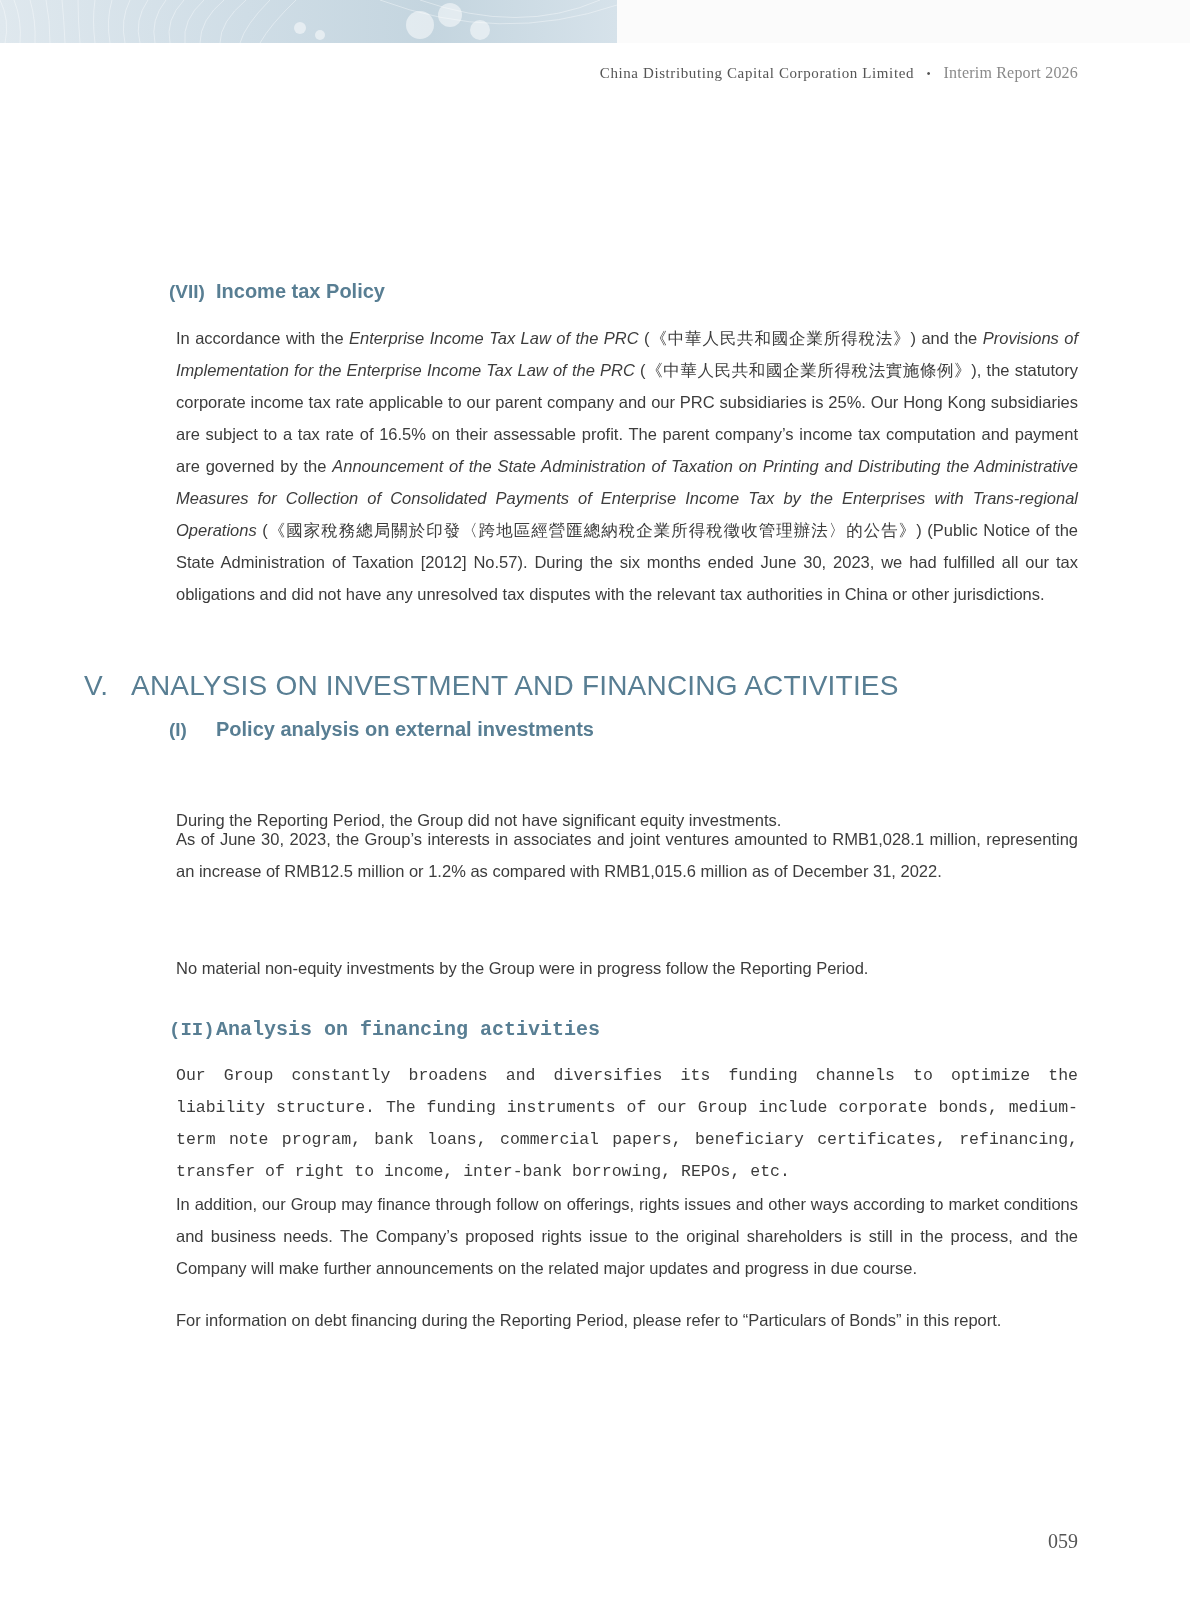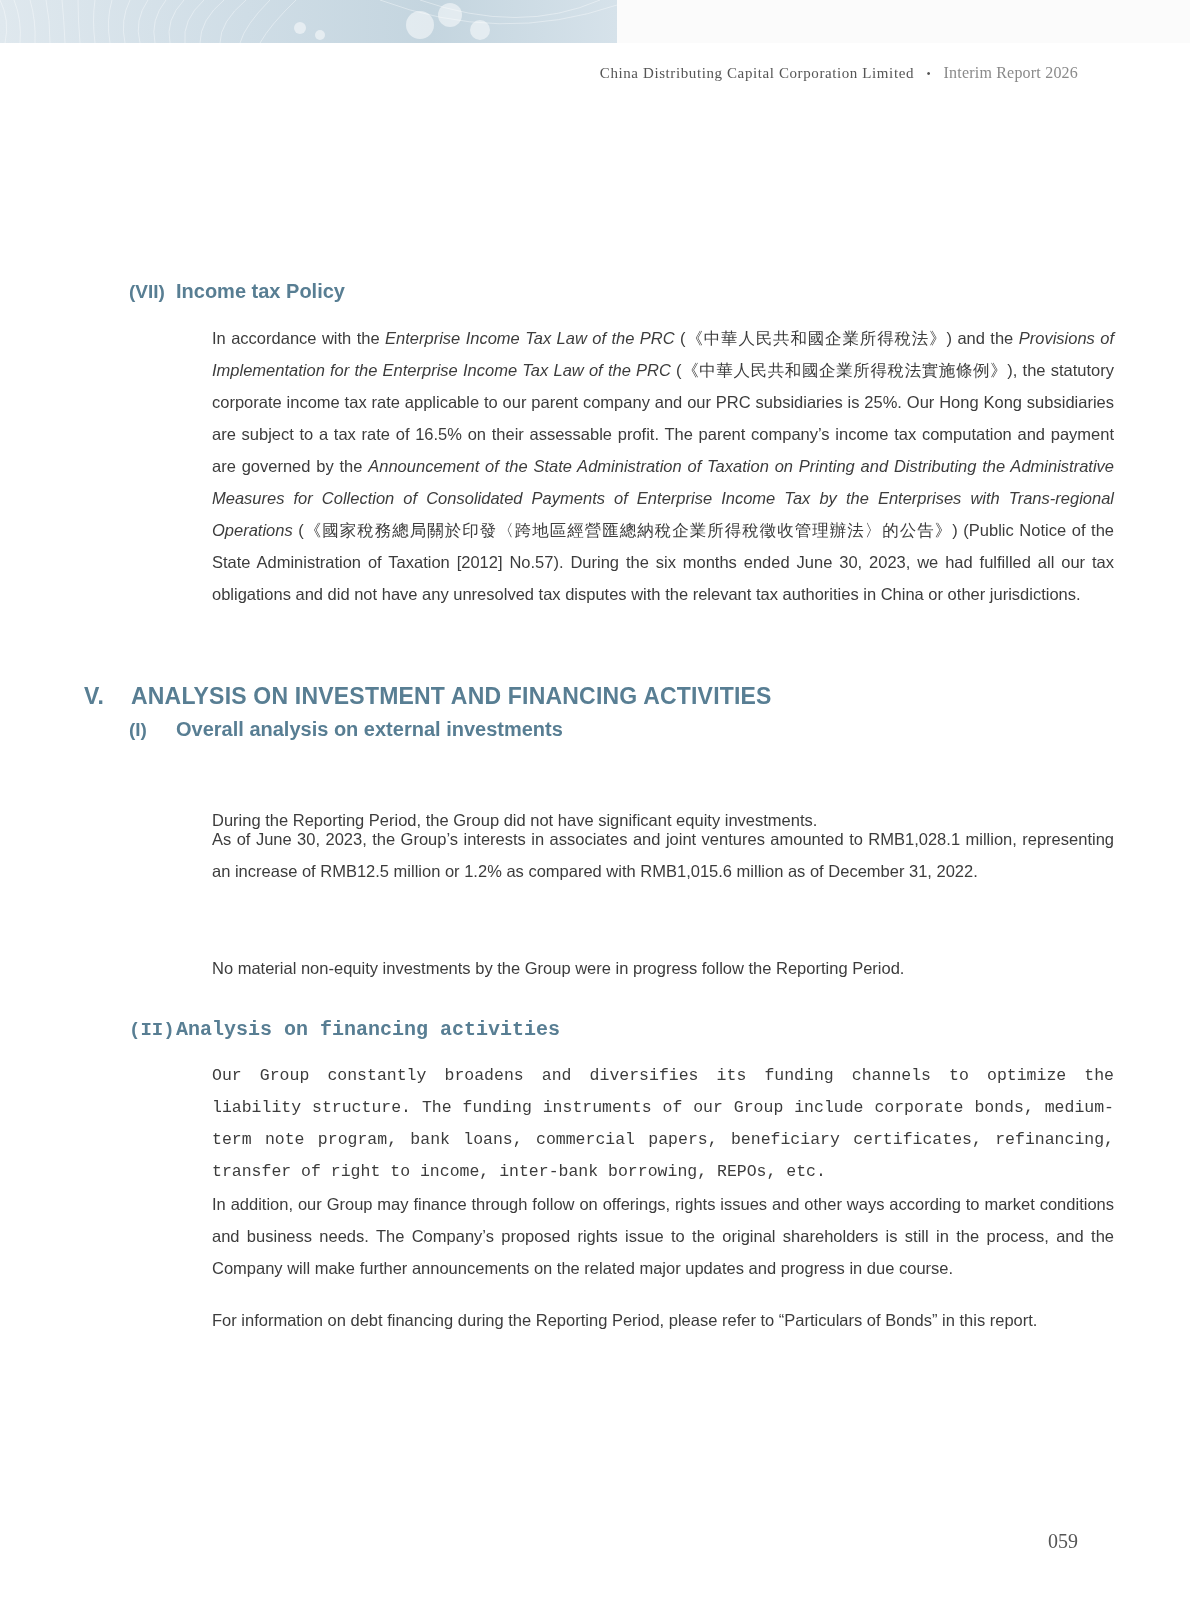--- a/index.html
+++ b/index.html
@@ -6,27 +6,27 @@
   body { width: 1190px; height: 1615px; position: relative; overflow: hidden;
          font-family: "Liberation Sans", "DejaVu Sans", sans-serif; color: #3a3a3a; }
   .banner { position: absolute; left: 0; top: 0; width: 617px; height: 43px;
             background: linear-gradient(90deg, #dfe8ee 0%, #cfdde6 40%, #c4d5df 70%, #d6e2ea 100%); overflow: hidden; }
   .banner svg { position: absolute; left: 0; top: 0; }
   .banner-right { position: absolute; left: 617px; top: 0; width: 573px; height: 43px; background: #fbfbfb; }
   .running-header { position: absolute; right: 112px; top: 64px; font-family: "Liberation Serif", "DejaVu Serif", serif;
                     font-size: 15px; letter-spacing: 0.6px; color: #555; white-space: nowrap; }
   .running-header .bullet { margin: 0 8px; font-size: 12px; }
   .running-header .report { color: #8a8a8a; font-size: 16px; letter-spacing: 0.2px; }
-  .h-main { position: absolute; left: 84px; top: 670px; font-size: 23px; font-weight: bold; color: #587e93;
-            letter-spacing: 0.2px; white-space: nowrap; margin-top: 13px; }
+  .h-main { position: absolute; left: 84px; top: 670px; font-size: 28px; font-weight: normal; color: #587e93;
+            letter-spacing: 0.2px; white-space: nowrap; }
   .h-main .num { display: inline-block; width: 47px; }
   .h-sub { position: absolute; left: 129px; font-size: 20px; font-weight: bold; color: #587e93; white-space: nowrap; }
-  .h-sub .num { display: inline-block; width: 47px; font-size: 19px; }
+  .h-sub .num { display: inline-block; width: 47px; font-size: 19px; margin-left: 40px; }
   .para { position: absolute; left: 176px; width: 902px; font-size: 16.5px; line-height: 32px; color: #3c3c3c;
-          text-align: justify; font-weight: normal; margin-left: 36px; }
+          text-align: justify; font-weight: normal; }
   .para i { font-style: italic; }
   .page-num { position: absolute; left: 1048px; top: 1530px; font-family: "Liberation Serif", "DejaVu Serif", serif;
               font-size: 20px; color: #555; }
 </style>
 </head>
 <body>
 
 <div class="banner">
   <svg width="617" height="43" viewBox="0 0 617 43">
     <g stroke="#ffffff" stroke-opacity="0.55" stroke-width="0.7" fill="none">
@@ -70,21 +70,21 @@
 <div class="h-sub" style="top:280px;">
   <span class="num">(VII)</span><span>Income tax Policy</span>
 </div>
 <div class="para" style="top:322px;"><span>In accordance with the </span><i>Enterprise Income Tax Law of the PRC</i><span> (《中華人民共和國企業所得稅法》) and the </span><i>Provisions of Implementation for the Enterprise Income Tax Law of the PRC</i><span> (《中華人民共和國企業所得稅法實施條例》), the statutory corporate income tax rate applicable to our parent company and our PRC subsidiaries is 25%. Our Hong Kong subsidiaries are subject to a tax rate of 16.5% on their assessable profit. The parent company’s income tax computation and payment are governed by the </span><i>Announcement of the State Administration of Taxation on Printing and Distributing the Administrative Measures for Collection of Consolidated Payments of Enterprise Income Tax by the Enterprises with Trans-regional Operations</i><span> (《國家稅務總局關於印發〈跨地區經營匯總納稅企業所得稅徵收管理辦法〉的公告》) (Public Notice of the State Administration of Taxation [2012] No.57). During the six months ended June 30, 2023, we had fulfilled all our tax obligations and did not have any unresolved tax disputes with the relevant tax authorities in China or other jurisdictions.</span></div>
 
 <div class="h-main">
   <span class="num">V.</span><span>ANALYSIS ON INVESTMENT AND FINANCING ACTIVITIES</span>
 </div>
 
 <div class="h-sub" style="top:718px;">
-  <span class="num">(I)</span><span>Overall analysis on external investments</span>
+  <span class="num">(I)</span><span>Policy analysis on external investments</span>
 </div>
 <div class="para" style="top:804px;">During the Reporting Period, the Group did not have significant equity investments.</div>
 <div class="para" style="top:823px;">As of June 30, 2023, the Group’s interests in associates and joint ventures amounted to RMB1,028.1 million, representing an increase of RMB12.5 million or 1.2% as compared with RMB1,015.6 million as of December 31, 2022.</div>
 <div class="para" style="top:952px;">No material non-equity investments by the Group were in progress follow the Reporting Period.</div>
 
 <div class="h-sub" style="top:1018px;font-family:Liberation Mono, monospace;">
   <span class="num">(II)</span><span>Analysis on financing activities</span>
 </div>
 <div class="para" style="top:1060px;font-family:Liberation Mono, monospace;">Our Group constantly broadens and diversifies its funding channels to optimize the liability structure. The funding instruments of our Group include corporate bonds, medium-term note program, bank loans, commercial papers, beneficiary certificates, refinancing, transfer of right to income, inter-bank borrowing, REPOs, etc.</div>
 <div class="para" style="top:1188px;">In addition, our Group may finance through follow on offerings, rights issues and other ways according to market conditions and business needs. The Company’s proposed rights issue to the original shareholders is still in the process, and the Company will make further announcements on the related major updates and progress in due course.</div>

